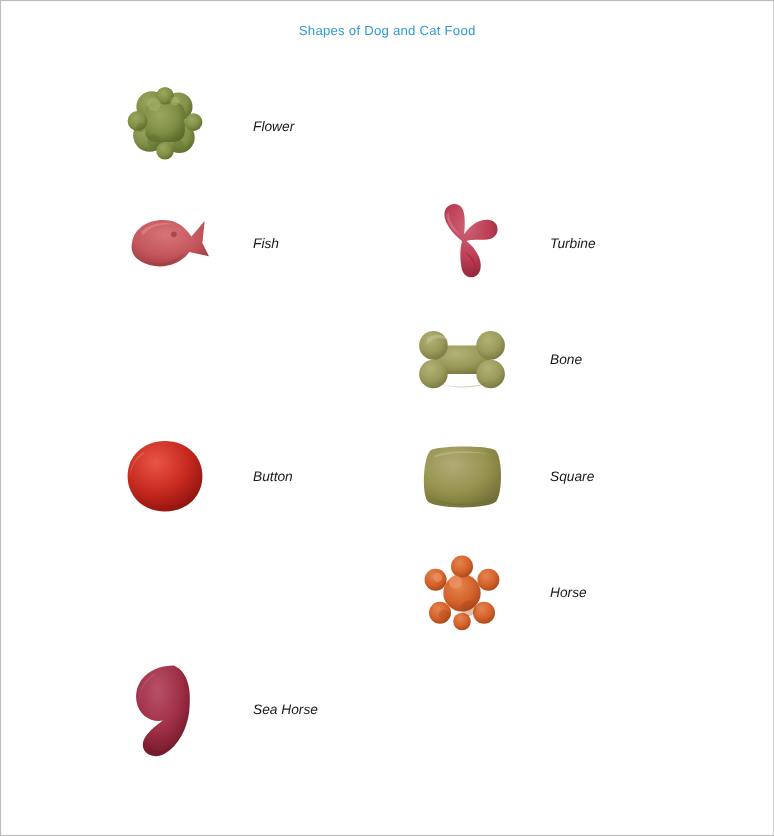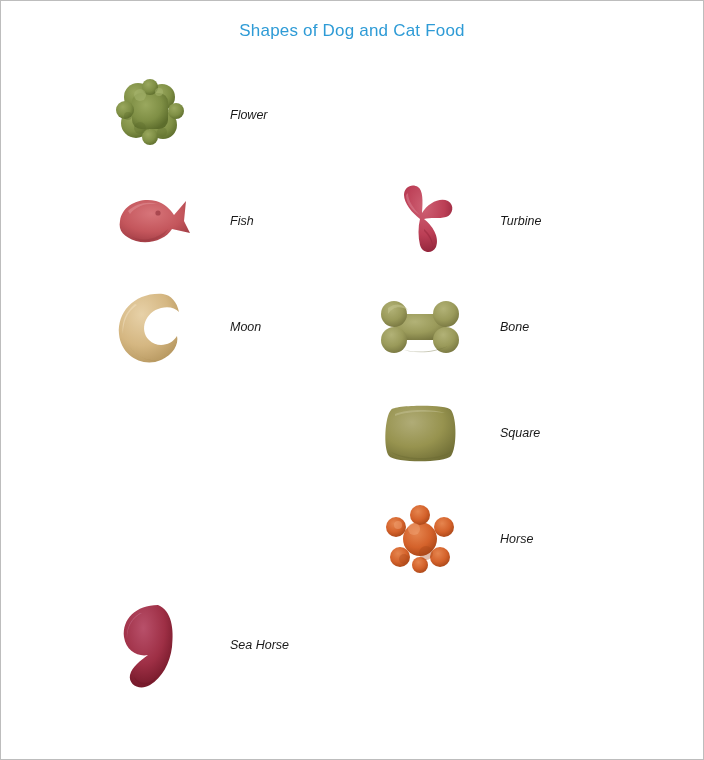--- a/index.html
+++ b/index.html
@@ -22,21 +22,21 @@
     height: 760px;
     border: 1px solid #bdbdbd;
     box-sizing: border-box;
   }
   .page-title {
     position: absolute;
     left: 0;
     top: 21px;
     width: 704px;
     text-align: center;
-    font-size: 17px;
+    font-size: 12px;
     color: #2e9bd6;
     letter-spacing: 0.2px;
   }
   .grid {
     position: absolute;
     left: 0;
     top: 62px;
     width: 704px;
   }
   .row {
@@ -164,39 +164,20 @@
           <path d="M30 14 C 30 22 36 30 42 36 C 34 32 28 24 28 16 Z" fill="#d9808f" opacity="0.55"></path>
           <path d="M46 52 C 52 58 56 66 54 70 C 56 62 52 55 46 50 Z" fill="#8a1f33" opacity="0.4"></path>
         </svg>
       </div>
       <div class="label">Turbine</div>
     </div>
   </div>
 
   <div class="row">
 
-    <div class="cell left">
-      <div class="shape-slot">
-        <svg class="shape-canvas" width="78" height="82" viewBox="0 0 78 82">
-          <defs>
-            <radialGradient id="gMoon" cx="38%" cy="30%" r="78%">
-              <stop offset="0%" stop-color="#e7d1a8"></stop>
-              <stop offset="58%" stop-color="#d5b782"></stop>
-              <stop offset="100%" stop-color="#b4955d"></stop>
-            </radialGradient>
-          </defs>
-          <path d="M52 8 C 24 6 6 26 8 48 C 10 70 32 82 50 74 C 62 69 68 58 66 50
-                   C 60 60 46 62 38 54 C 28 44 34 26 50 22 C 58 20 64 22 68 26
-                   C 66 16 60 9 52 8 Z" fill="url(#gMoon)"></path>
-          <path d="M24 18 C 14 26 10 38 12 48 C 12 36 16 26 26 19 Z" fill="#efdcba" opacity="0.6"></path>
-          <path d="M18 60 C 28 74 44 78 54 72 C 42 78 26 72 18 60 Z" fill="#a98a53" opacity="0.35"></path>
-        </svg>
-      </div>
-      <div class="label">Moon</div>
-    </div>
 
     <div class="cell right">
       <div class="shape-slot">
         <svg class="shape-canvas" width="92" height="62" viewBox="0 0 92 62">
           <defs>
             <radialGradient id="gBone" cx="40%" cy="30%" r="75%">
               <stop offset="0%" stop-color="#b2b277"></stop>
               <stop offset="58%" stop-color="#9a9a5a"></stop>
               <stop offset="100%" stop-color="#777640"></stop>
             </radialGradient>
@@ -211,20 +192,37 @@
           <path d="M14 12 C 22 6 30 8 34 14 C 26 10 20 10 14 18 Z" fill="#c3c38e" opacity="0.6"></path>
           <path d="M24 52 C 40 58 60 56 74 50 C 60 58 38 58 24 52 Z" fill="#6f6e3b" opacity="0.4"></path>
         </svg>
       </div>
       <div class="label">Bone</div>
     </div>
   </div>
 
   <div class="row">
 
+    <div class="cell left">
+      <div class="shape-slot">
+        <svg class="shape-canvas" width="76" height="72" viewBox="0 0 76 72">
+          <defs>
+            <radialGradient id="gButton" cx="38%" cy="30%" r="76%">
+              <stop offset="0%" stop-color="#e85645"></stop>
+              <stop offset="55%" stop-color="#c82a20"></stop>
+              <stop offset="100%" stop-color="#8d120c"></stop>
+            </radialGradient>
+          </defs>
+          <path d="M38 4 C 58 4 72 18 72 36 C 72 54 58 68 38 68 C 18 68 4 54 4 36 C 4 18 18 4 38 4 Z" fill="url(#gButton)"></path>
+          <path d="M18 14 C 10 20 6 28 6 36 C 8 26 12 19 20 15 Z" fill="#f0796a" opacity="0.5"></path>
+          <path d="M10 50 C 20 64 44 68 60 58 C 46 68 20 66 10 50 Z" fill="#8d120c" opacity="0.35"></path>
+        </svg>
+      </div>
+      <div class="label">Button</div>
+    </div>
 
     <div class="cell right">
       <div class="shape-slot">
         <svg class="shape-canvas" width="82" height="66" viewBox="0 0 82 66">
           <defs>
             <radialGradient id="gSquare" cx="38%" cy="30%" r="76%">
               <stop offset="0%" stop-color="#b0ac77"></stop>
               <stop offset="58%" stop-color="#97934f"></stop>
               <stop offset="100%" stop-color="#727037"></stop>
             </radialGradient>

